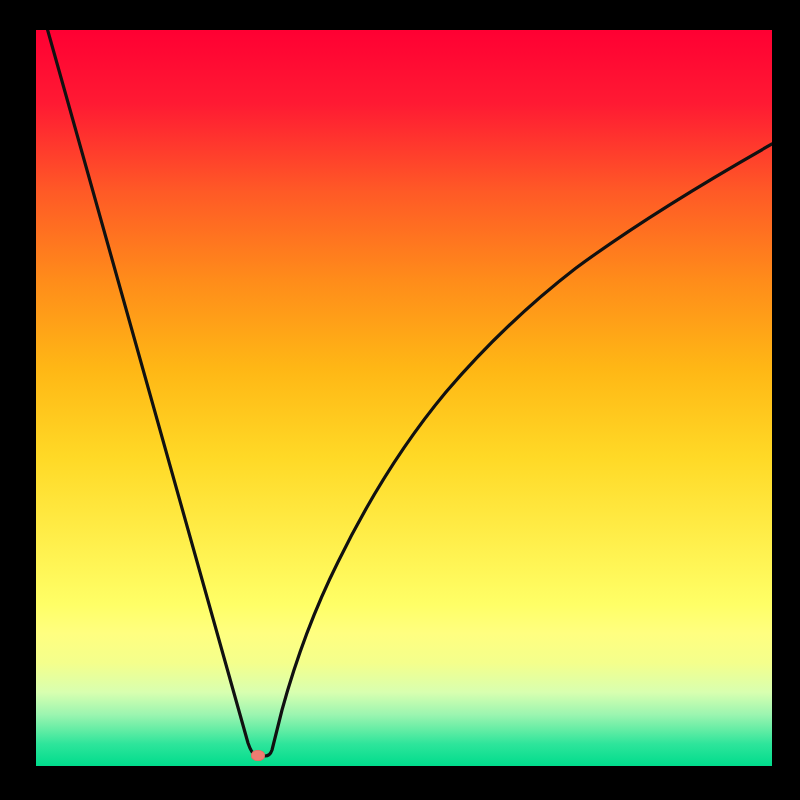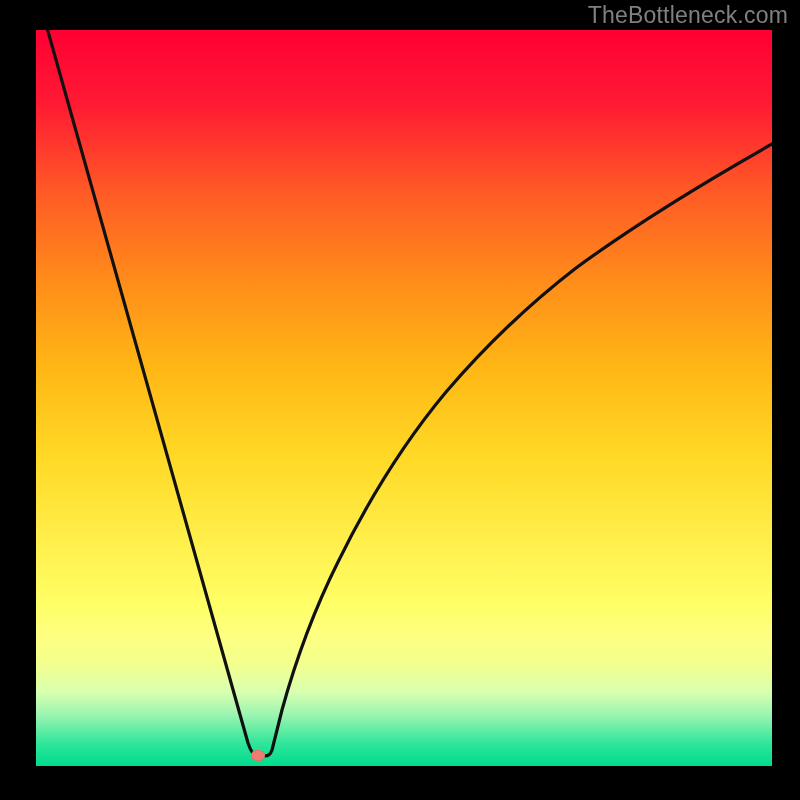--- a/index.html
+++ b/index.html
@@ -74,21 +74,20 @@
     border-radius: 50% / 50%;
     
     background: #ee7c71;
     box-shadow: 0 0 0 0.5px #d86a60 inset;
   }
 </style>
 </head>
 <body>
 
 <div class="frame">
-  <div class="watermark">TheBottleneck.com</div>
 
   <div class="plot-area">
     <svg class="curve" viewBox="0 0 736 736" preserveAspectRatio="none">
       <path d="M 6 -20
            L 212 713
            Q 216 725 221 726
            L 229 726
            Q 234 726 236 720
            L 246 680
            Q 268 600 302 532

